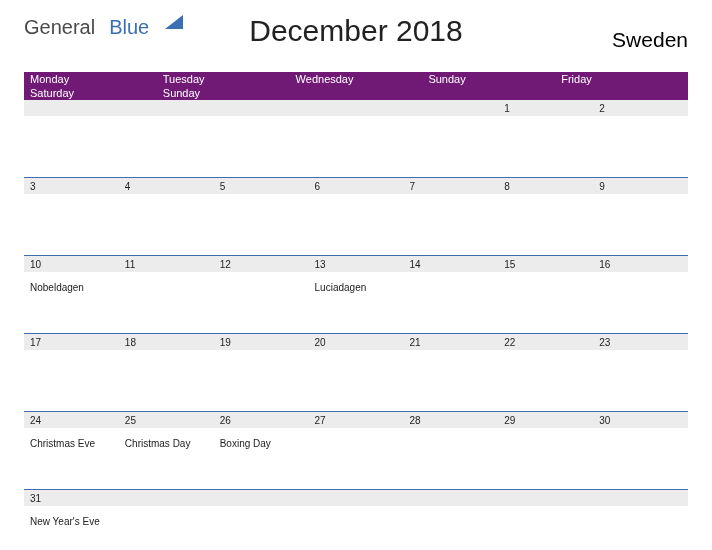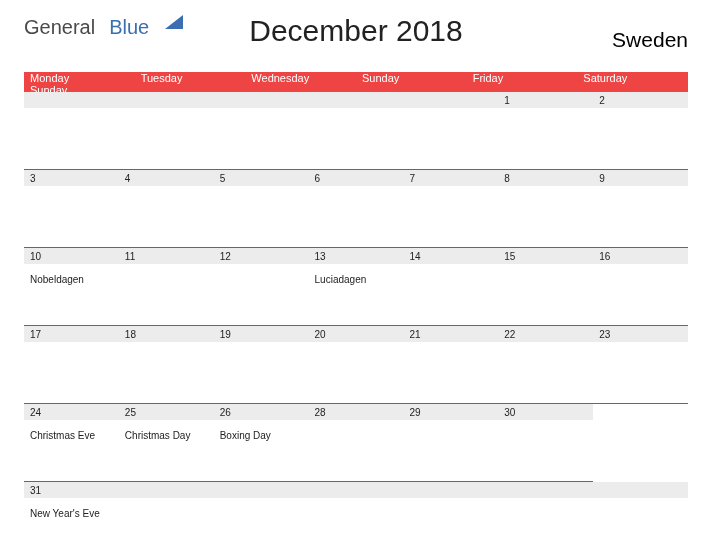--- a/index.html
+++ b/index.html
@@ -52,25 +52,25 @@
     right: 0;
     top: 18px;
     font-size: 21px;
     color: #000000;
   }
   .cal {
     width: 100%;
   }
   .dayhead {
     display: grid;
-    grid-template-columns: repeat(6, 1fr);
-    background: #ef4444;
+    grid-template-columns: repeat(5, 1fr);
+    background: #701a75;
     color: #fff;
     font-size: 11px;
-    height: 20px;
+    height: 28px;
     align-items: center;
   }
   .dayhead > div { padding-left: 6px; }
   .week {
     display: grid;
     grid-template-columns: repeat(7, 1fr);
   }
   .cell {
     height: 78px;
     border-bottom: 1px solid #3b6fb1;
@@ -222,20 +222,23 @@
           </div>
           <div class="cell">
             <div class="datebar">25</div>
             <div class="event">Christmas Day</div>
           </div>
           <div class="cell">
             <div class="datebar">26</div>
             <div class="event">Boxing Day</div>
           </div>
           <div class="cell">
+            <div class="datebar">27</div>
+          </div>
+          <div class="cell">
             <div class="datebar">28</div>
           </div>
           <div class="cell">
             <div class="datebar">29</div>
           </div>
           <div class="cell">
             <div class="datebar">30</div>
           </div>
         </div>
         <div class="week">

